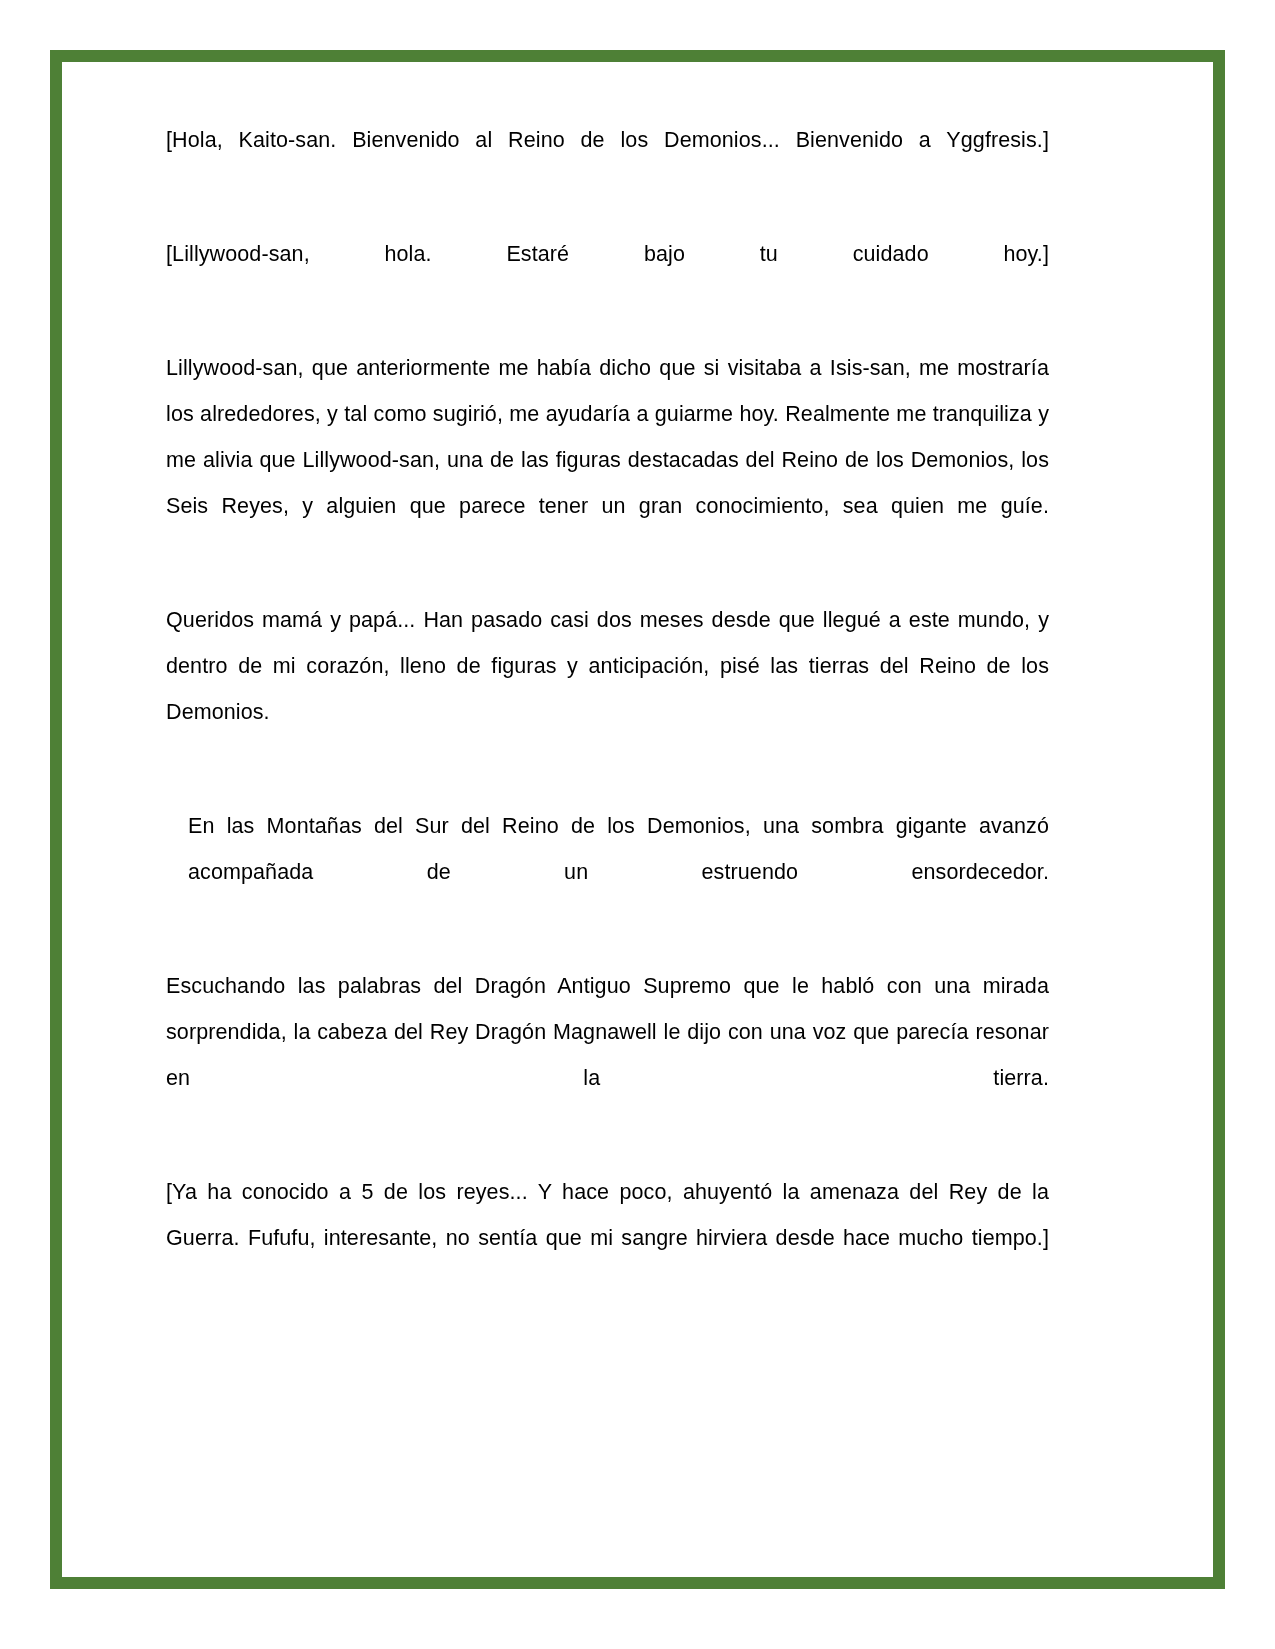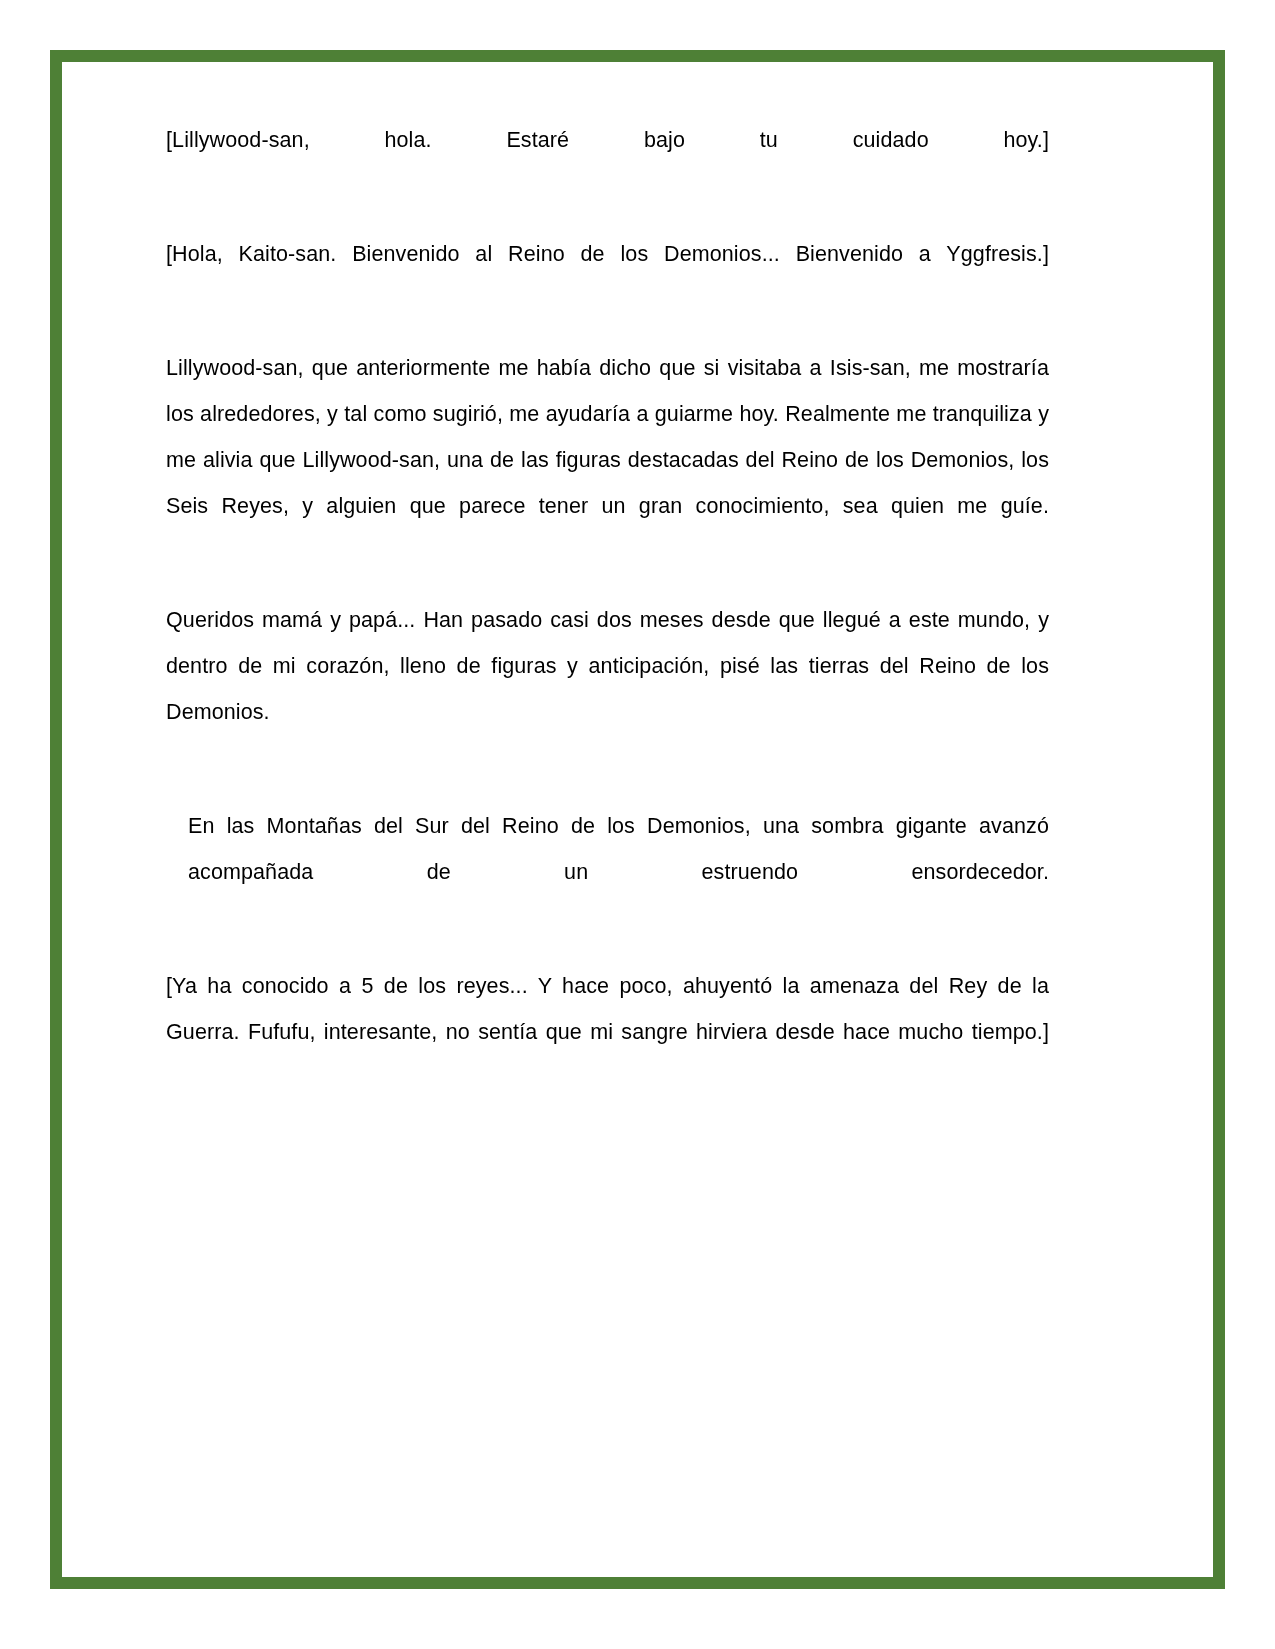--- a/index.html
+++ b/index.html
@@ -50,21 +50,22 @@
     display: inline-block;
     width: 100%;
   }
 </style>
 </head>
 <body>
 
 <div class="page-frame" style="border-color: rgb(78, 128, 54); background: rgb(255, 255, 255);">
   <div class="doc-body">
 
+    <p class="para" style="color: rgb(0, 0, 0);">[Hola, Kaito-san. Bienvenido al Reino de los Demonios... Bienvenido a Yggfresis.]</p>
     <p class="para" style="color: rgb(0, 0, 0);">[Lillywood-san, hola. Estaré bajo tu cuidado hoy.]</p>
-    <p class="para" style="color: rgb(0, 0, 0);">[Hola, Kaito-san. Bienvenido al Reino de los Demonios... Bienvenido a Yggfresis.]</p>
     <p class="para" style="color: rgb(0, 0, 0);">Lillywood-san, que anteriormente me había dicho que si visitaba a Isis-san, me mostraría los alrededores, y tal como sugirió, me ayudaría a guiarme hoy. Realmente me tranquiliza y me alivia que Lillywood-san, una de las figuras destacadas del Reino de los Demonios, los Seis Reyes, y alguien que parece tener un gran conocimiento, sea quien me guíe.</p>
     <p class="para" style="color: rgb(0, 0, 0);">Queridos mamá y papá... Han pasado casi dos meses desde que llegué a este mundo, y dentro de mi corazón, lleno de figuras y anticipación, pisé las tierras del Reino de los Demonios.</p>
     <p class="para" style="color: rgb(0, 0, 0); margin-left: 22px;">En las Montañas del Sur del Reino de los Demonios, una sombra gigante avanzó acompañada de un estruendo ensordecedor.</p>
+    <p class="para" style="color: rgb(0, 0, 0);">Escuchando las palabras del Dragón Antiguo Supremo que le habló con una mirada sorprendida, la cabeza del Rey Dragón Magnawell le dijo con una voz que parecía resonar en la tierra.</p>
     <p class="para" style="color: rgb(0, 0, 0);">[Ya ha conocido a 5 de los reyes... Y hace poco, ahuyentó la amenaza del Rey de la Guerra. Fufufu, interesante, no sentía que mi sangre hirviera desde hace mucho tiempo.]</p>
 
   </div>
 </div>
 
 </body></html>

